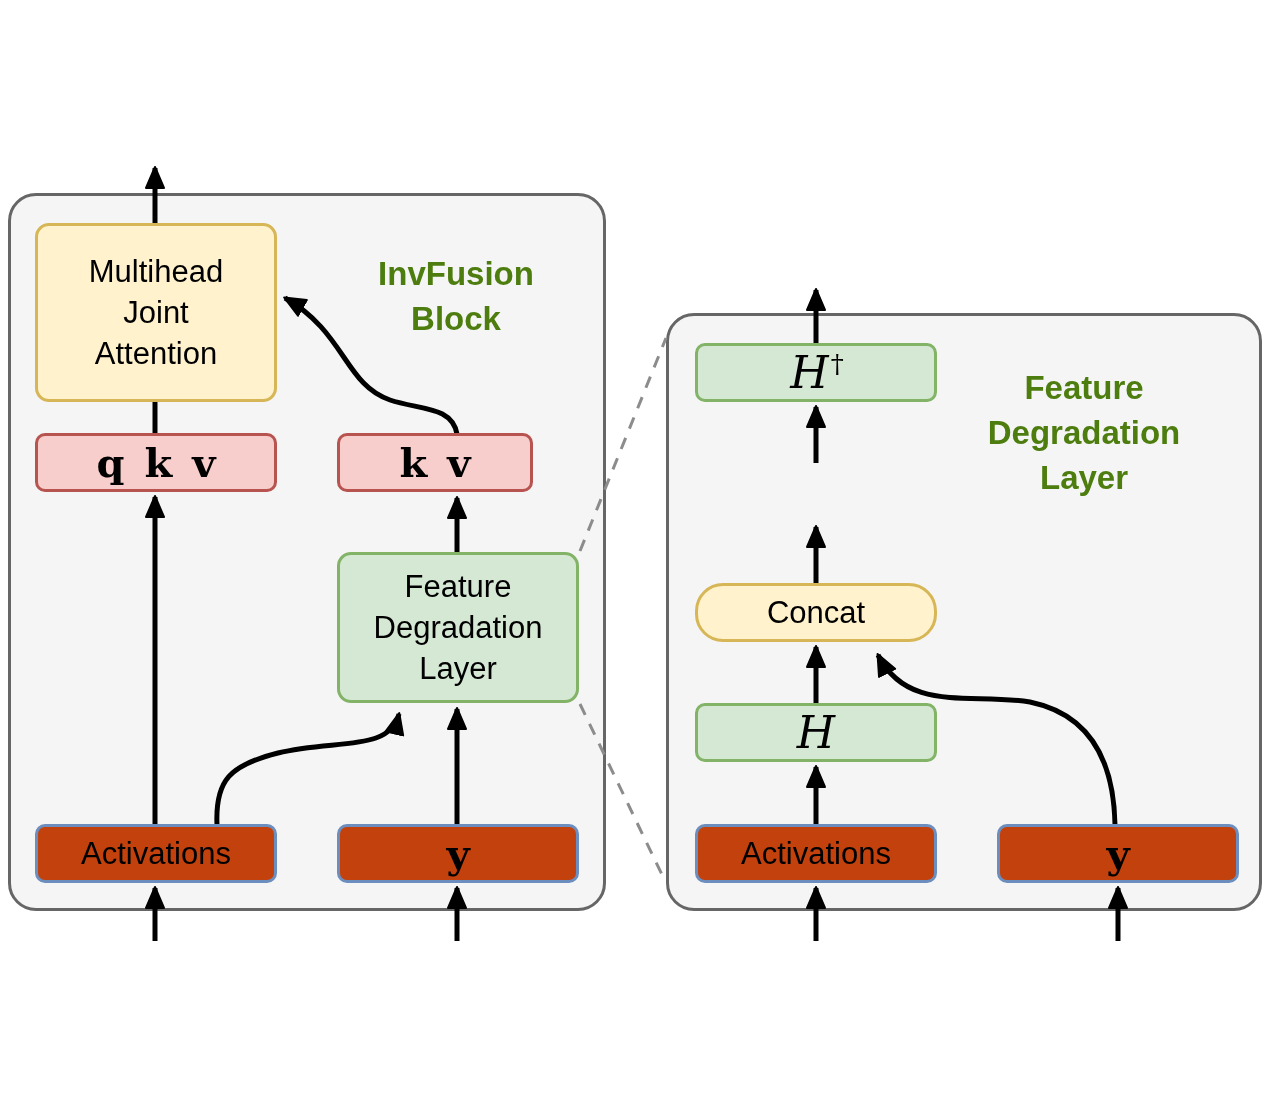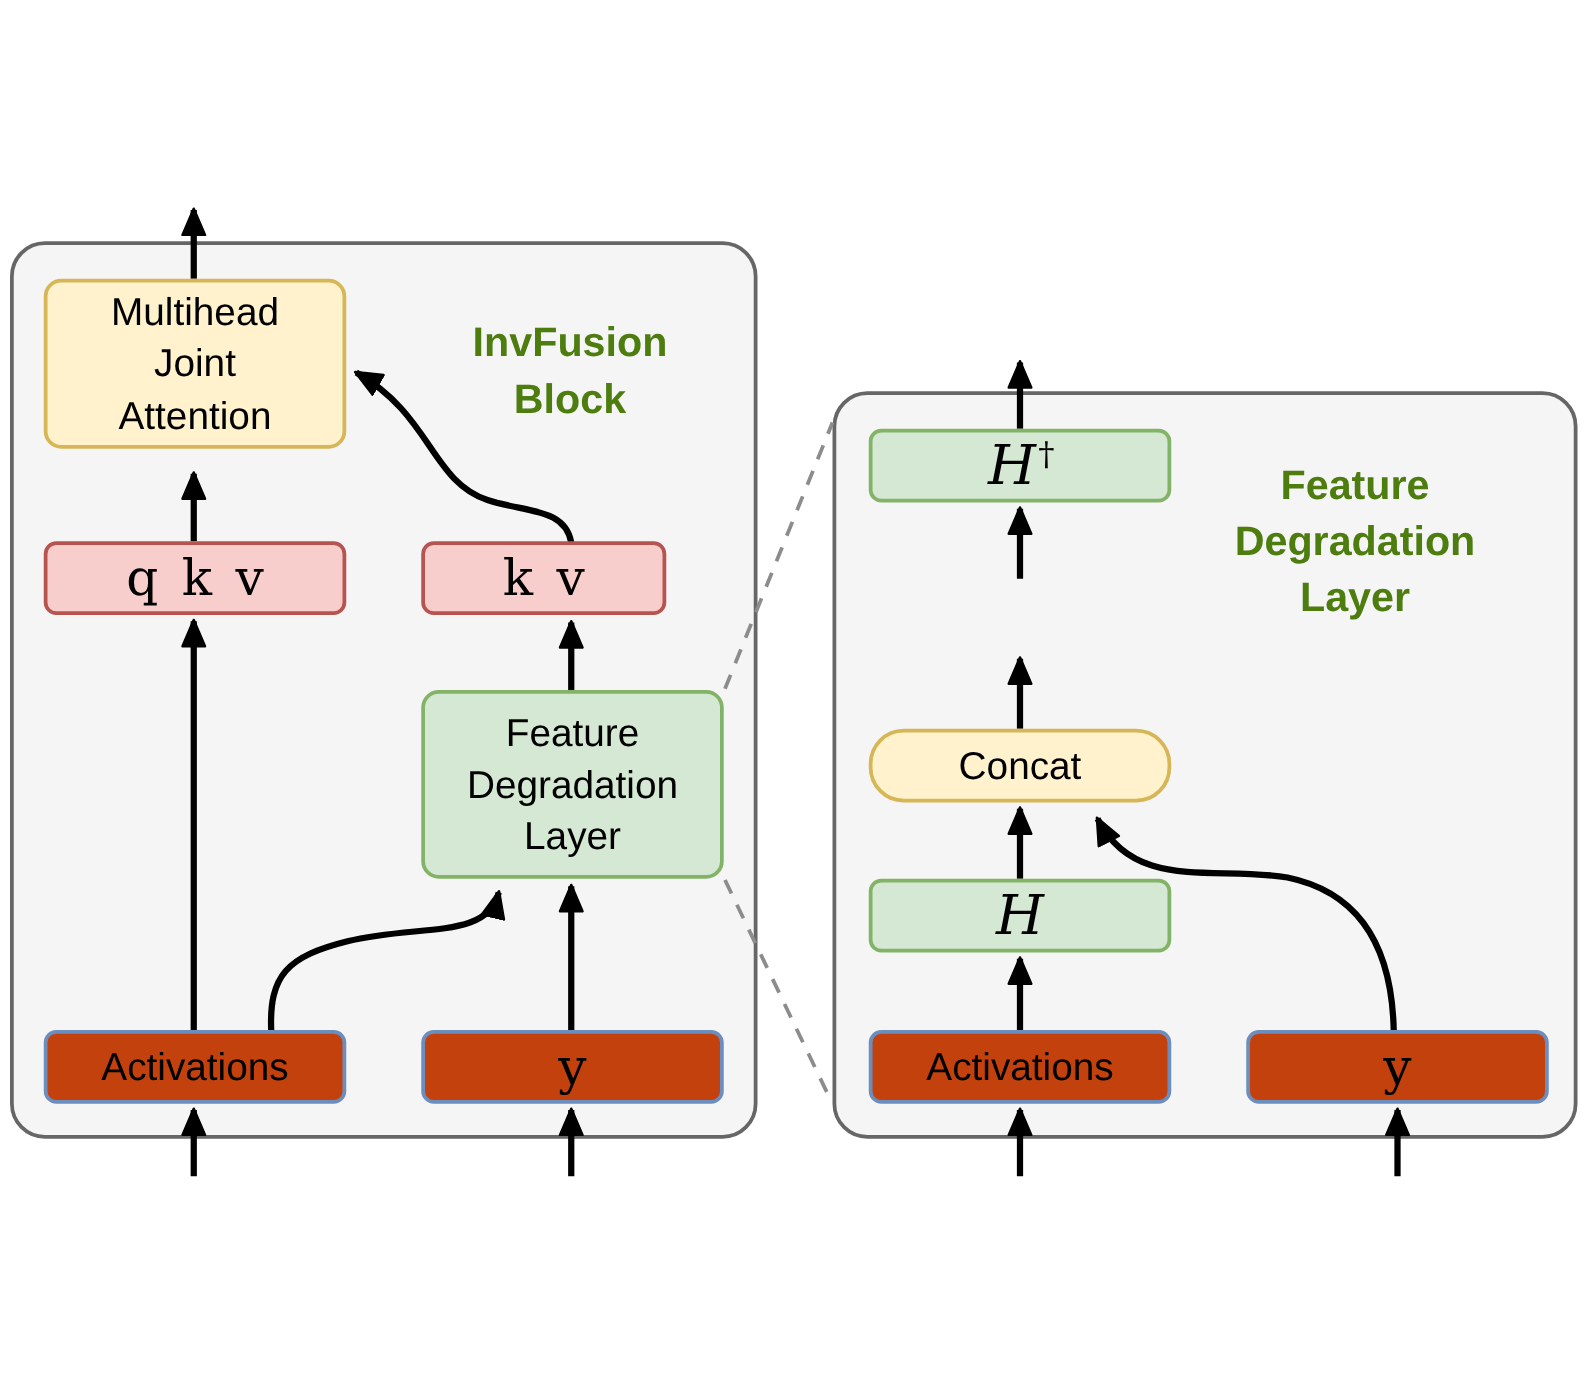--- a/index.html
+++ b/index.html
@@ -38,21 +38,21 @@
   .red   {background:#F8CECC;border-color:#B85450;}
   .green {background:#D5E8D4;border-color:#82B366;}
   .blue  {background:#c2410c;border-color:#6C8EBF;}
   .mathit{
     font-family:"DejaVu Serif", serif;
     font-style:italic;
     font-size:44px;line-height:1;
   }
   .mathbold{
     font-family:"DejaVu Serif", serif;
-    font-weight:normal;
+    font-weight:bold;
     font-size:40px;line-height:1;
     word-spacing:6px;
   }
   .supscript{
     font-size:26px;font-style:normal;
     position:relative;top:-15px;left:2px;
   }
   .subscript{
     font-size:30px;
     position:relative;top:13px;left:1px;
@@ -101,21 +101,21 @@
       <path d="M816 463 L816 407" marker-end="url(#ah)"></path>
       <path d="M816 583 L816 527" marker-end="url(#ah)"></path>
       <path d="M816 703 L816 647" marker-end="url(#ah)"></path>
       <path d="M816 824 L816 767" marker-end="url(#ah)"></path>
       <path d="M816 941 L816 888" marker-end="url(#ah)"></path>
       <path d="M1118 941 L1118 888" marker-end="url(#ah)"></path>
       <path d="M1115 825 C1114 772 1098 716 1030 702 C972 692 908 714 878 655" marker-end="url(#ah)"></path>
     </g>
   </svg>
 
-  <div class="box big yellow" style="left:35px;top:223px;width:242px;height:136px;"><span>Multihead
+  <div class="box big yellow" style="left:35px;top:223px;width:242px;height:179px;"><span>Multihead
 Joint
 Attention</span></div>
 
   <div class="box red mathbold" style="left:35px;top:433px;width:242px;height:59px;"><span>q k v</span></div>
 
   <div class="box red mathbold" style="left:337px;top:433px;width:196px;height:59px;"><span>k v</span></div>
 
   <div class="box big green" style="left:337px;top:552px;width:242px;height:151px;"><span>Feature
 Degradation
 Layer</span></div>

